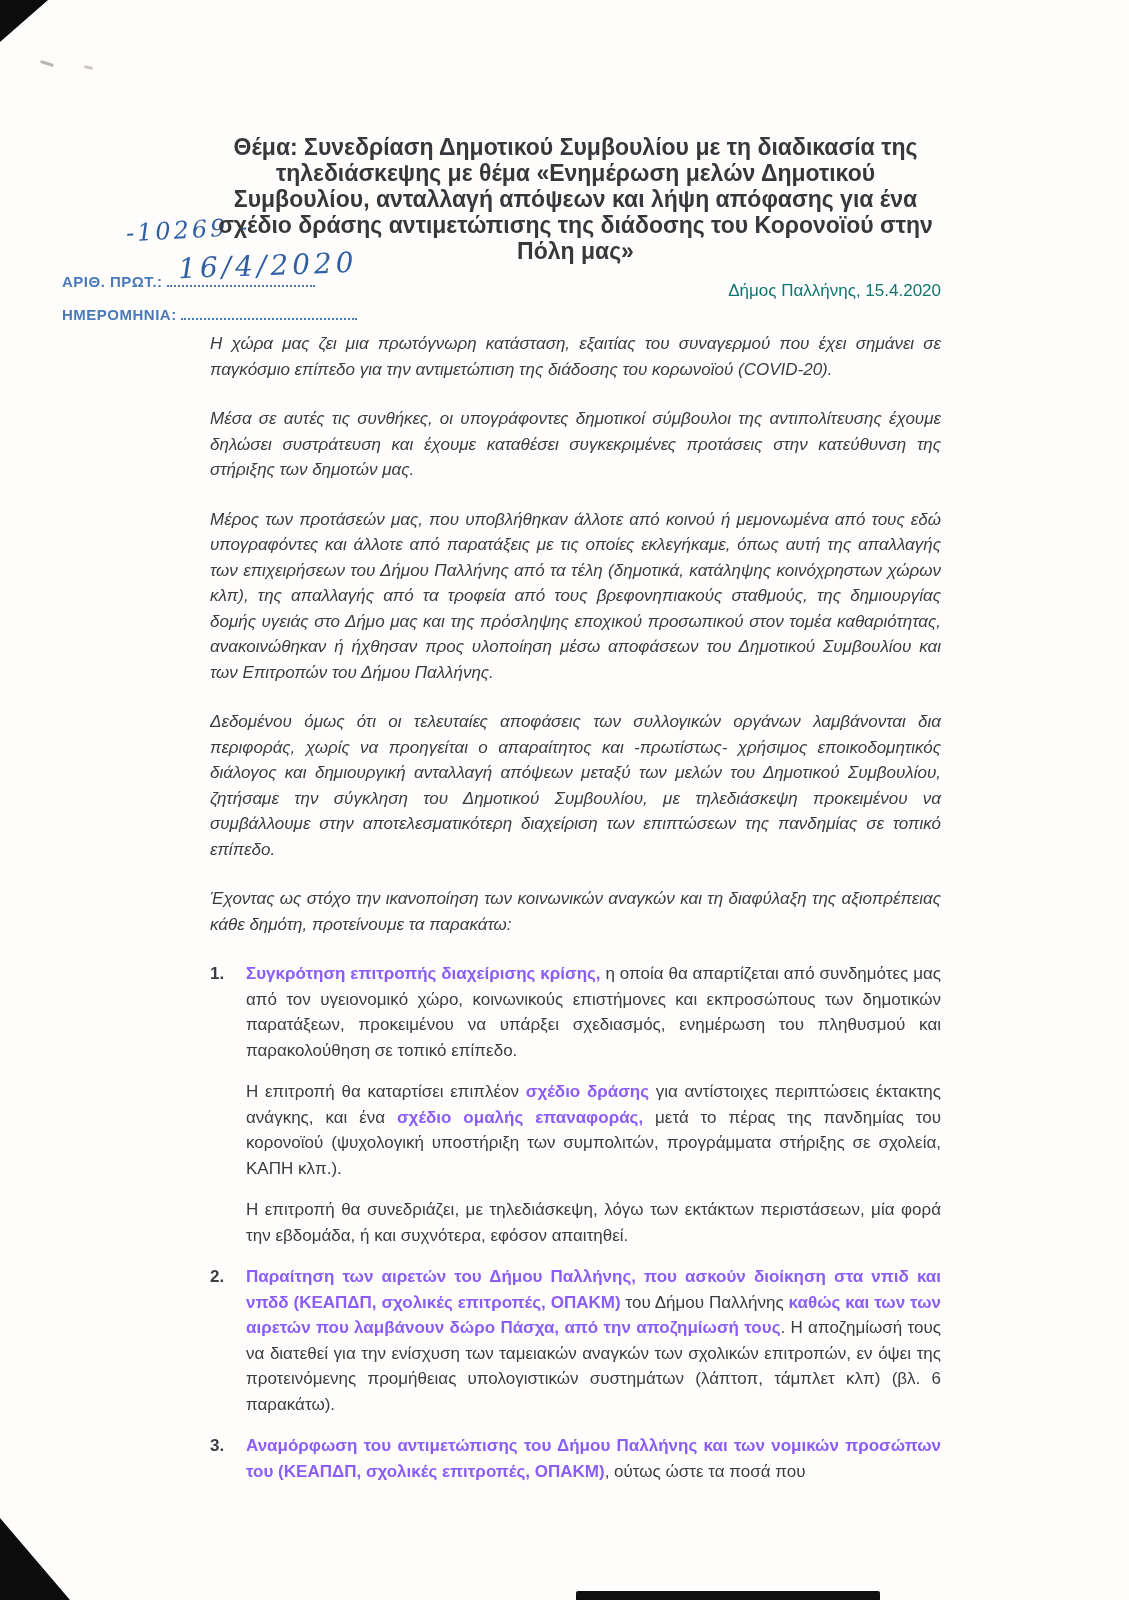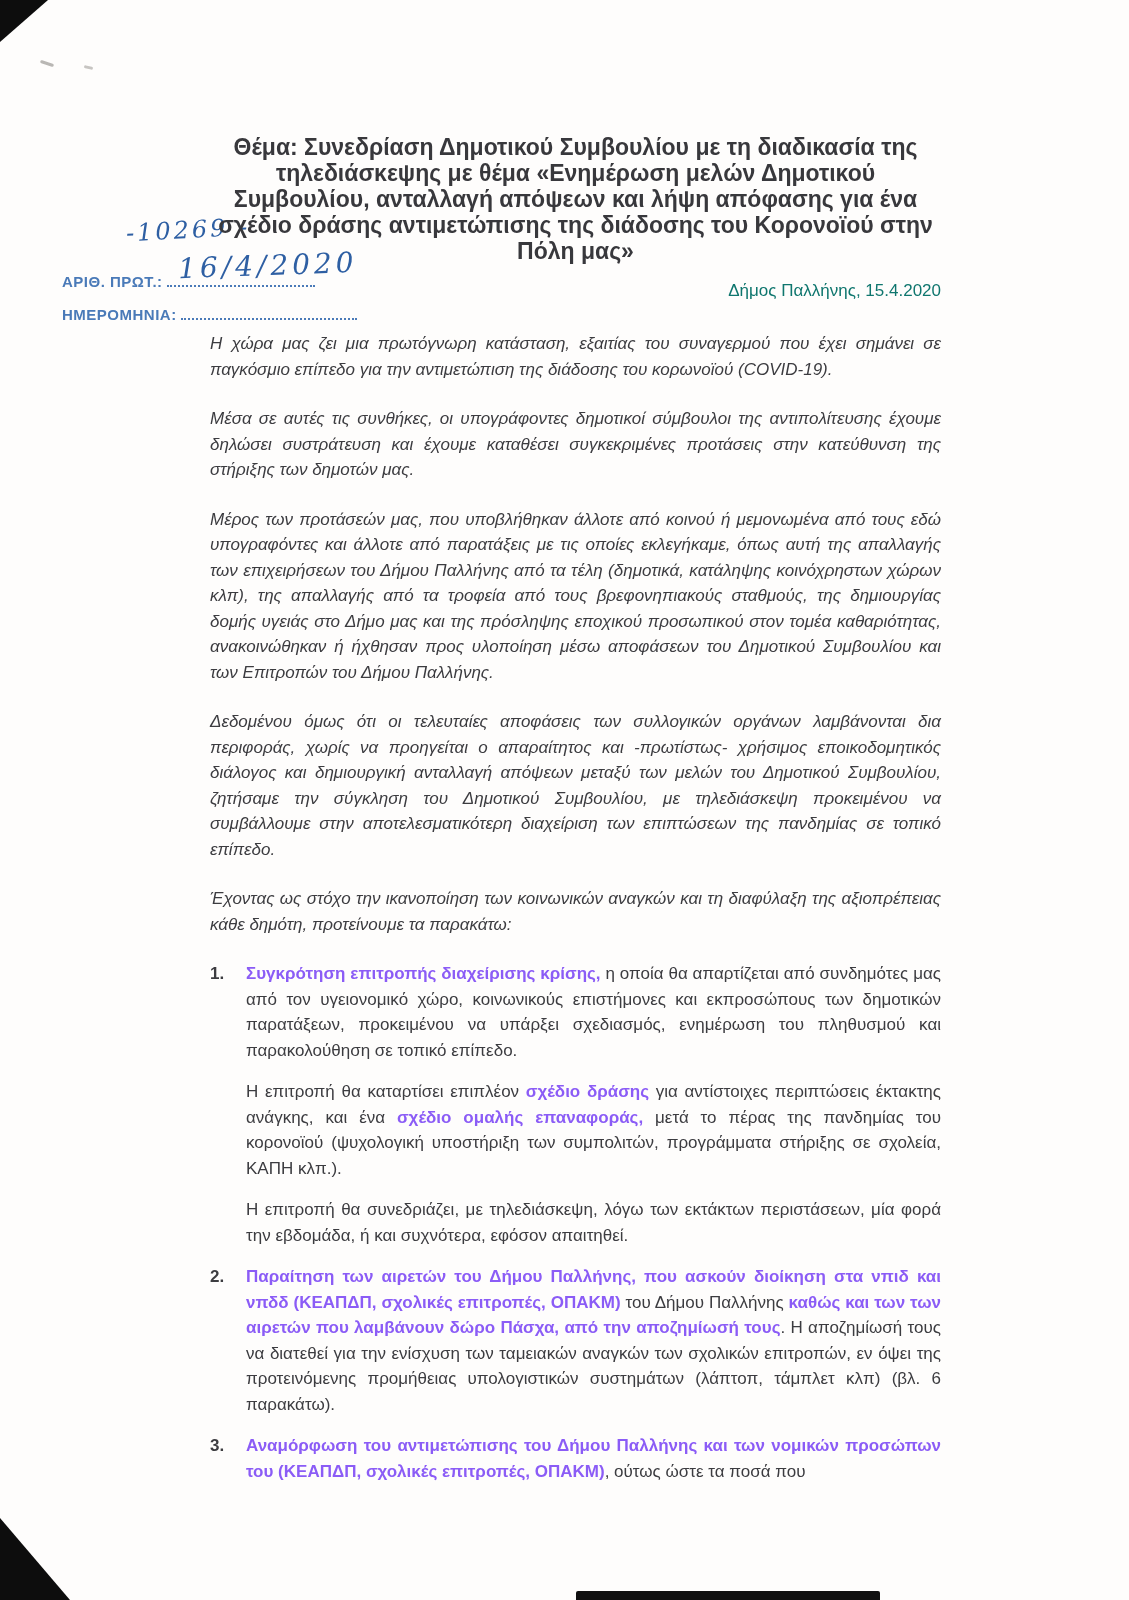--- a/index.html
+++ b/index.html
@@ -114,21 +114,21 @@
   <div class="stamp-row datestamp">
     <span>ΗΜΕΡΟΜΗΝΙΑ:</span>
     <span class="dots date-dots"></span>
   </div>
   <div class="handwriting hand-date">16/4/2020</div>
 
   <div class="content">
     <div class="subject">Θέμα: Συνεδρίαση Δημοτικού Συμβουλίου με τη διαδικασία της τηλεδιάσκεψης με θέμα «Ενημέρωση μελών Δημοτικού Συμβουλίου, ανταλλαγή απόψεων και λήψη απόφασης για ένα σχέδιο δράσης αντιμετώπισης της διάδοσης του Κορονοϊού στην Πόλη μας»</div>
     <div class="dateline">Δήμος Παλλήνης, 15.4.2020</div>
     <div>
-        <div class="block para"><span>Η χώρα μας ζει μια πρωτόγνωρη κατάσταση, εξαιτίας του συναγερμού που έχει σημάνει σε παγκόσμιο επίπεδο για την αντιμετώπιση της διάδοσης του κορωνοϊού (COVID-19).</span></div>
+        <div class="block para"><span>Η χώρα μας ζει μια πρωτόγνωρη κατάσταση, εξαιτίας του συναγερμού που έχει σημάνει σε παγκόσμιο επίπεδο για την αντιμετώπιση της διάδοσης του κορωνοϊού (COVID-20).</span></div>
         <div class="block para"><span>Μέσα σε αυτές τις συνθήκες, οι υπογράφοντες δημοτικοί σύμβουλοι της αντιπολίτευσης έχουμε δηλώσει συστράτευση και έχουμε καταθέσει συγκεκριμένες προτάσεις στην κατεύθυνση της στήριξης των δημοτών μας.</span></div>
         <div class="block para"><span>Μέρος των προτάσεών μας, που υποβλήθηκαν άλλοτε από κοινού ή μεμονωμένα από τους εδώ υπογραφόντες και άλλοτε από παρατάξεις με τις οποίες εκλεγήκαμε, όπως αυτή της απαλλαγής των επιχειρήσεων του Δήμου Παλλήνης από τα τέλη (δημοτικά, κατάληψης κοινόχρηστων χώρων κλπ), της απαλλαγής από τα τροφεία από τους βρεφονηπιακούς σταθμούς, της δημιουργίας δομής υγειάς στο Δήμο μας και της πρόσληψης εποχικού προσωπικού στον τομέα καθαριότητας, ανακοινώθηκαν ή ήχθησαν προς υλοποίηση μέσω αποφάσεων του Δημοτικού Συμβουλίου και των Επιτροπών του Δήμου Παλλήνης.</span></div>
         <div class="block para"><span>Δεδομένου όμως ότι οι τελευταίες αποφάσεις των συλλογικών οργάνων λαμβάνονται δια περιφοράς, χωρίς να προηγείται ο απαραίτητος και -πρωτίστως- χρήσιμος εποικοδομητικός διάλογος και δημιουργική ανταλλαγή απόψεων μεταξύ των μελών του Δημοτικού Συμβουλίου, ζητήσαμε την σύγκληση του Δημοτικού Συμβουλίου, με τηλεδιάσκεψη προκειμένου να συμβάλλουμε στην αποτελεσματικότερη διαχείριση των επιπτώσεων της πανδημίας σε τοπικό επίπεδο.</span></div>
         <div class="block para"><span>Έχοντας ως στόχο την ικανοποίηση των κοινωνικών αναγκών και τη διαφύλαξη της αξιοπρέπειας κάθε δημότη, προτείνουμε τα παρακάτω:</span></div>
         <div class="block item">
           <span class="num">1.</span>
           <div class="item-text"><span class="b">Συγκρότηση επιτροπής διαχείρισης κρίσης,</span><span> η οποία θα απαρτίζεται από συνδημότες μας από τον υγειονομικό χώρο, κοινωνικούς επιστήμονες και εκπροσώπους των δημοτικών παρατάξεων, προκειμένου να υπάρξει σχεδιασμός, ενημέρωση του πληθυσμού και παρακολούθηση σε τοπικό επίπεδο.</span></div>
         </div>
         <div class="block sub"><span>Η επιτροπή θα καταρτίσει επιπλέον </span><span class="b">σχέδιο δράσης</span><span> για αντίστοιχες περιπτώσεις έκτακτης ανάγκης, και ένα </span><span class="b">σχέδιο ομαλής επαναφοράς,</span><span> μετά το πέρας της πανδημίας του κορονοϊού (ψυχολογική υποστήριξη των συμπολιτών, προγράμματα στήριξης σε σχολεία, ΚΑΠΗ κλπ.).</span></div>
         <div class="block sub"><span>Η επιτροπή θα συνεδριάζει, με τηλεδιάσκεψη, λόγω των εκτάκτων περιστάσεων, μία φορά την εβδομάδα, ή και συχνότερα, εφόσον απαιτηθεί.</span></div>

